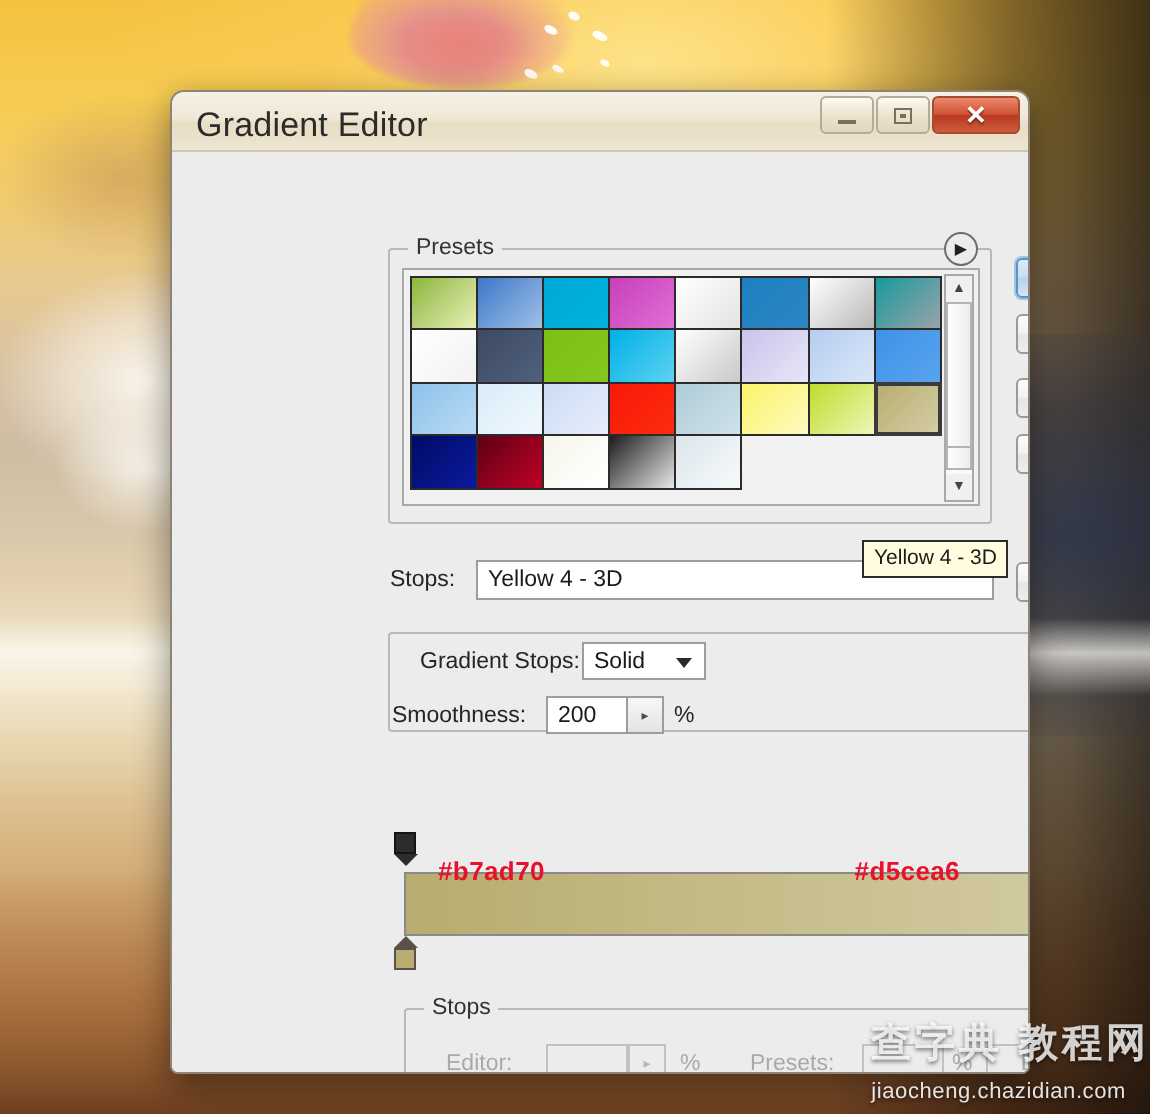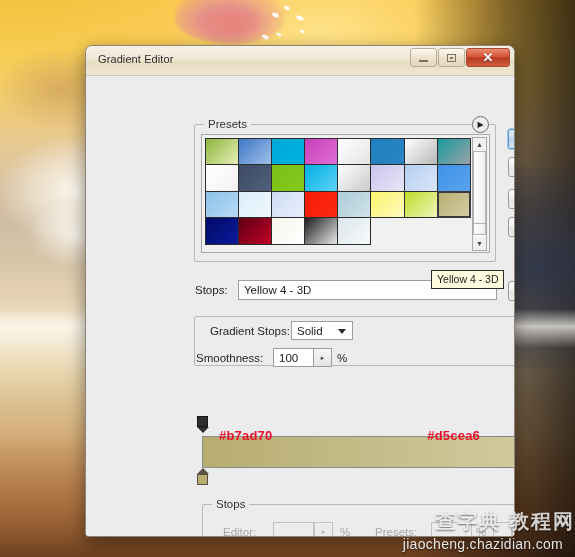--- a/index.html
+++ b/index.html
@@ -95,21 +95,21 @@
   }
   .titlebar {
     position: relative;
     height: 30px;
     background: linear-gradient(to bottom, #f6f1e6 0%, #f0e8d6 45%, #e8ddc4 55%, #efe6d2 100%);
     border-bottom: 1px solid #cfc5b2;
     border-radius: 6px 6px 0 0;
   }
   .title-text {
     position: absolute; left: 12px; top: 7px;
-    font-size: 11px; color: #2b2b2b;
+    font-size: 17px; color: #2b2b2b;
     letter-spacing: 0.1px;
   }
   .win-btns { position: absolute; right: 4px; top: 2px; display: flex; gap: 1px; }
   .win-btn {
     width: 27px; height: 19px;
     border: 1px solid #b7ab96;
     border-radius: 3px;
     background: linear-gradient(to bottom, #fdfaf2, #ece2cd 52%, #e2d6bd);
     display: flex; align-items: center; justify-content: center;
     position: relative;
@@ -343,21 +343,21 @@
   .wm-cn {
     position: absolute; right: 0; bottom: 22px;
     font-size: 20px; font-weight: bold;
     color: rgba(255,255,255,0.80);
     letter-spacing: 2px;
     text-shadow: 0 1px 2px rgba(0,0,0,0.55);
     white-space: nowrap;
   }
   .wm-en {
     position: absolute; right: 12px; bottom: 5px;
-    font-size: 14px;
+    font-size: 11px;
     color: rgba(255,255,255,0.88);
     letter-spacing: 0.3px;
     text-shadow: 0 1px 2px rgba(0,0,0,0.6);
     white-space: nowrap;
   }
 </style>
 </head>
 <body>
 
 <div id="root">
@@ -458,21 +458,21 @@
       <div class="textfield" id="fld-name" title="Gradient name">Yellow 4 - 3D</div>
 
       <div class="group" id="gtype-group"></div>
       <div class="lbl" id="lbl-gtype">Gradient Stops:</div>
       <div class="select">
         <span>Solid</span>
         <span class="caret"></span>
       </div>
 
       <div class="lbl" id="lbl-smooth">Smoothness:</div>
-      <div class="textfield" id="fld-smooth">100</div>
+      <div class="textfield" id="fld-smooth">200</div>
       <div class="stepper">▸</div>
       <div class="lbl" id="lbl-pct1">%</div>
 
       <div class="grad-bar" id="grad-bar" style="background: linear-gradient(to right, rgb(183, 173, 112) 0%, rgb(213, 206, 166) 100%);"></div>
 
       <div class="stop stop-op" style="left:110px; top:340px;">
         <div class="head"></div>
         <div class="tip"></div>
       </div>
 

